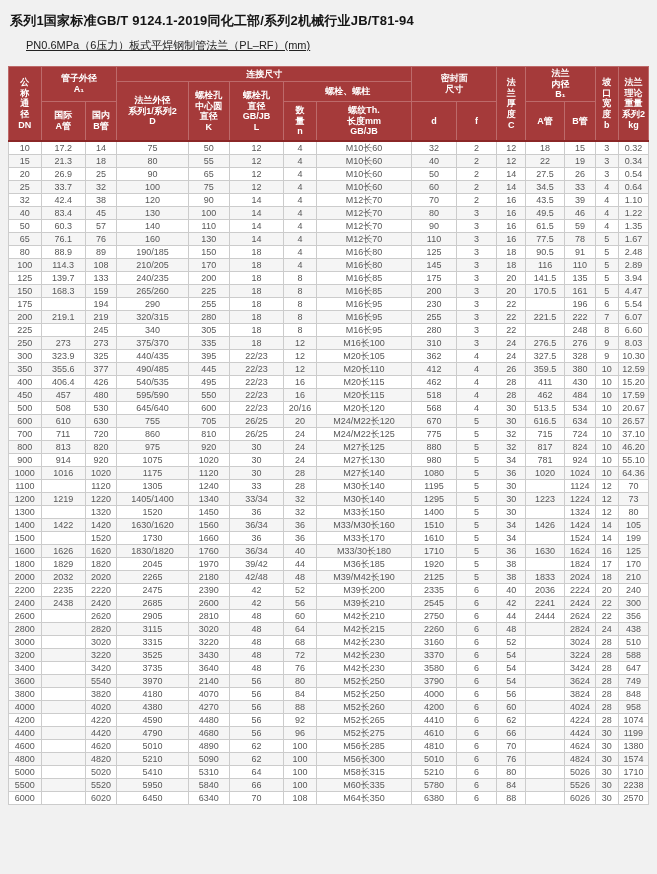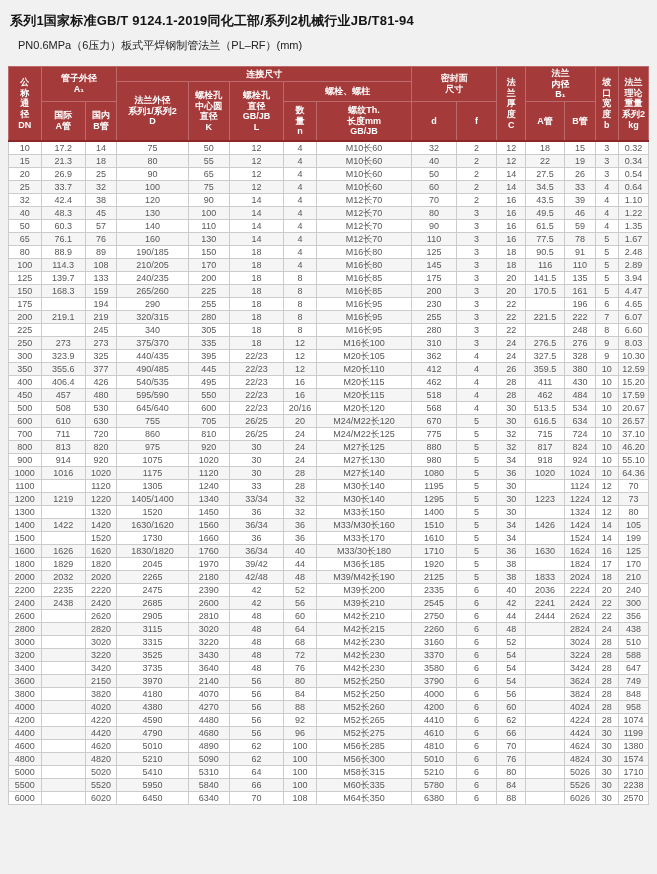--- a/index.html
+++ b/index.html
@@ -9,21 +9,22 @@
     font-family:"Liberation Sans","DejaVu Sans",sans-serif;
     -webkit-font-smoothing:antialiased;
   }
   .page{padding:8px 8px 16px 8px;}
   .title{
     font-size:13px;font-weight:bold;color:#141414;
     margin:4px 2px 0 2px;letter-spacing:.2px;
   }
   .subtitle{
     font-size:11px;font-weight:normal;color:#222;
-    margin:8px 2px 0 10px;
+    margin:8px 2px 0 18px;
+    text-decoration:underline;
   }
   table.flange{
     margin-top:13px;
     border-collapse:collapse;
     table-layout:fixed;
     width:641px;
     background:#ffffff;
   }
   table.flange thead th{
     background:#a53a3a;
@@ -230,21 +231,21 @@
           <td>70</td>
           <td>2</td>
           <td>16</td>
           <td>43.5</td>
           <td>39</td>
           <td>4</td>
           <td>1.10</td>
         </tr>
         <tr>
           <td>40</td>
-          <td>48.3</td>
+          <td>83.4</td>
           <td>45</td>
           <td>130</td>
           <td>100</td>
           <td>14</td>
           <td>4</td>
           <td>M12长70</td>
           <td>80</td>
           <td>3</td>
           <td>16</td>
           <td>49.5</td>
@@ -362,21 +363,21 @@
           <td>255</td>
           <td>18</td>
           <td>8</td>
           <td>M16长95</td>
           <td>230</td>
           <td>3</td>
           <td>22</td>
           <td></td>
           <td>196</td>
           <td>6</td>
-          <td>4.65</td>
+          <td>5.54</td>
         </tr>
         <tr>
           <td>200</td>
           <td>219.1</td>
           <td>219</td>
           <td>320/315</td>
           <td>280</td>
           <td>18</td>
           <td>8</td>
           <td>M16长95</td>
@@ -563,21 +564,21 @@
           <td>914</td>
           <td>920</td>
           <td>1075</td>
           <td>1020</td>
           <td>30</td>
           <td>24</td>
           <td>M27长130</td>
           <td>980</td>
           <td>5</td>
           <td>34</td>
-          <td>918</td>
+          <td>781</td>
           <td>924</td>
           <td>10</td>
           <td>55.10</td>
         </tr>
         <tr>
           <td>1000</td>
           <td>1016</td>
           <td>1020</td>
           <td>1175</td>
           <td>1120</td>
@@ -843,21 +844,21 @@
           <td>6</td>
           <td>54</td>
           <td></td>
           <td>3424</td>
           <td>28</td>
           <td>647</td>
         </tr>
         <tr>
           <td>3600</td>
           <td></td>
-          <td>2150</td>
+          <td>5540</td>
           <td>3970</td>
           <td>2140</td>
           <td>56</td>
           <td>80</td>
           <td>M52长250</td>
           <td>3790</td>
           <td>6</td>
           <td>54</td>
           <td></td>
           <td>3624</td>

